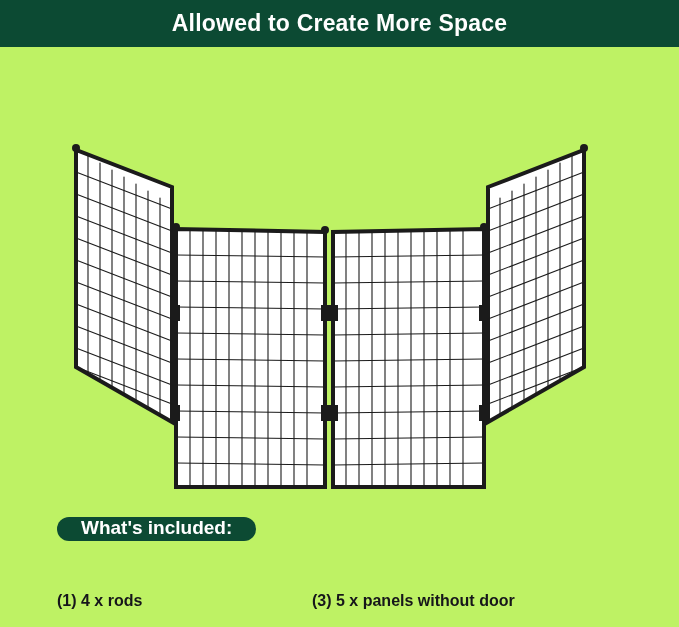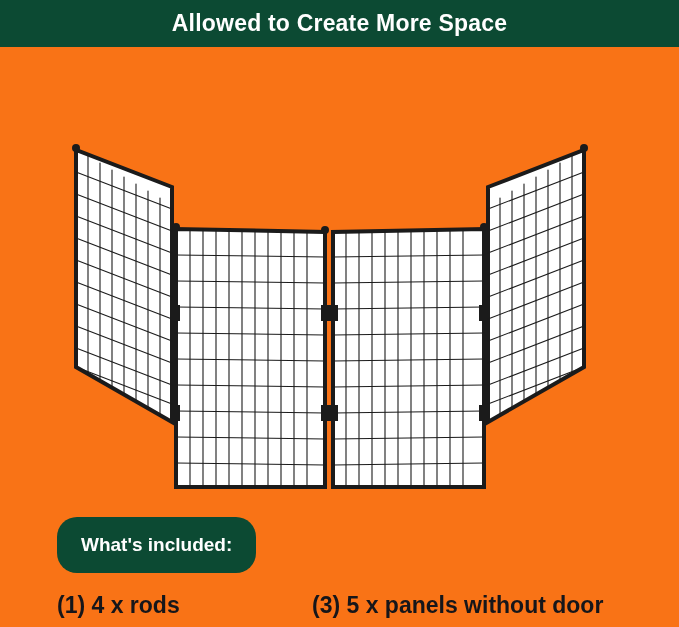--- a/index.html
+++ b/index.html
@@ -10,21 +10,21 @@
     width: 679px;
     height: 627px;
     background: #ffffff;
     font-family: "Liberation Sans", sans-serif;
     overflow: hidden;
   }
   .page {
     position: relative;
     width: 679px;
     height: 627px;
-    background: #f97316;
+    background: #bef264;
   }
   
   .header-banner {
     position: absolute;
     left: 0;
     top: 0;
     width: 679px;
     height: 47px;
     background: #0c4a33;
     display: flex;
@@ -49,43 +49,43 @@
   }
   .product-svg {
     display: block;
   }
   
   .included-pill {
     position: absolute;
     left: 57px;
     top: 517px;
     height: 24px;
-    padding: 16px 24px;
+    padding: 0 24px;
     background: #0c4a33;
     border-radius: 20px;
     display: flex;
-    align-items: center;
+    align-items: flex-start;
   }
   .included-pill-label {
     color: #ffffff;
     font-size: 19px;
     font-weight: bold;
     white-space: nowrap;
   }
   
   .included-items {
     position: absolute;
     left: 0;
     top: 592px;
     width: 679px;
     height: 35px;
   }
   .included-item {
     position: absolute;
-    font-size: 23px;
+    font-size: 16px;
     font-weight: bold;
     color: #16161a;
     white-space: nowrap;
   }
   .item-0 { left: 57px; top: 0; }
   .item-1 { left: 312px; top: 0; }
 </style>
 </head>
 <body>
 

